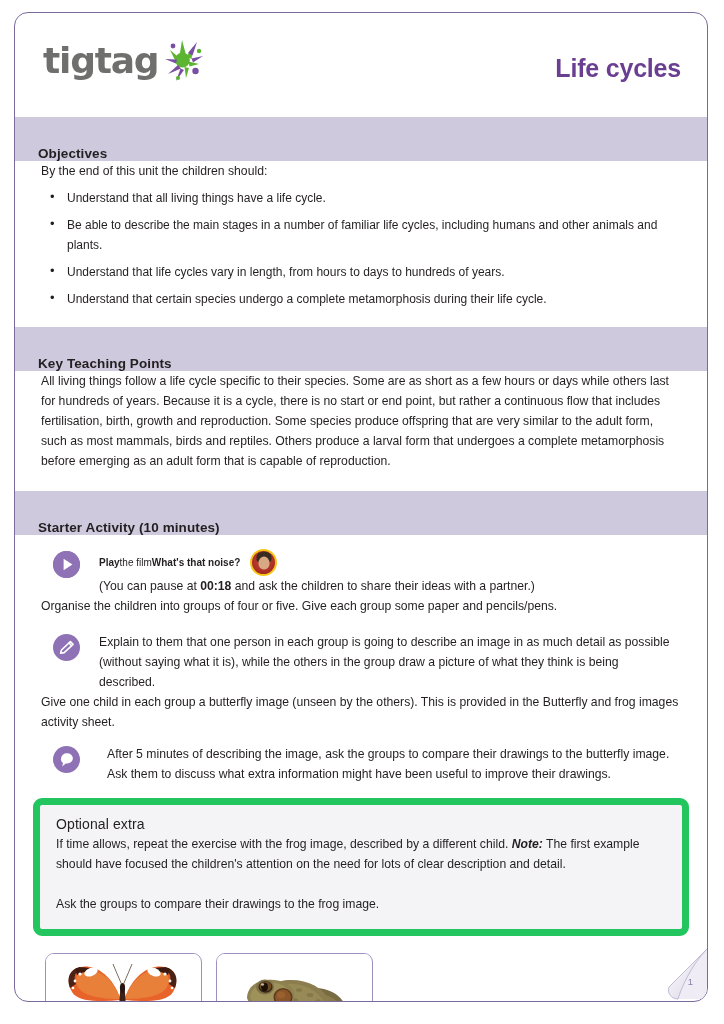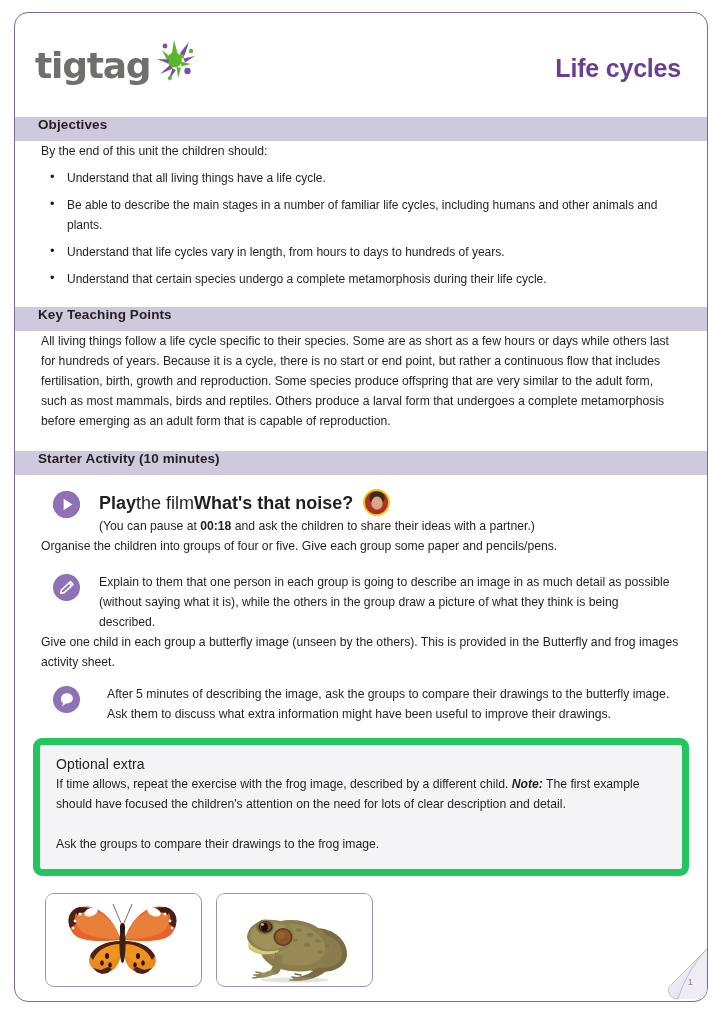--- a/index.html
+++ b/index.html
@@ -29,24 +29,24 @@
     overflow: hidden;
   }
 
   
   .masthead {
     height: 104px;
     position: relative;
   }
   .logo {
     position: absolute;
-    left: 20px;
+    left: 28px;
     top: 30px;
     display: flex;
-    align-items: center;
+    align-items: flex-start;
   }
   .logo-word {
     font-family: "DejaVu Sans", sans-serif;
     font-size: 36px;
     font-weight: bold;
     letter-spacing: -1.2px;
     color: #6f6f6e;
     line-height: 36px;
   }
   .logo-splat {
@@ -68,23 +68,23 @@
   .title-sub {
     font-size: 19px;
     color: #757679;
     line-height: 26px;
     letter-spacing: -0.1px;
   }
 
   
   .bar {
     background: #cfc9de;
-    height: 24px;
+    height: 44px;
     display: flex;
-    align-items: flex-start;
+    align-items: flex-end;
     padding-left: 23px;
     box-sizing: border-box;
   }
   .bar-label {
     font-size: 13.5px;
     font-weight: bold;
     color: #231f20;
     letter-spacing: 0.1px;
   }
 
@@ -144,21 +144,21 @@
     padding-right: 6px;
   }
   .circle-icon {
     width: 27px;
     height: 27px;
     border-radius: 50%;
     background: #8f72b5;
     display: block;
   }
   .play-line {
-    font-size: 18px;
+    font-size: 10px;
     line-height: 20px;
     display: flex;
     align-items: center;
     flex-wrap: wrap;
   }
   .b { font-weight: bold; }
   .i { font-style: italic; }
   .film-thumb {
     width: 27px;
     height: 27px;

